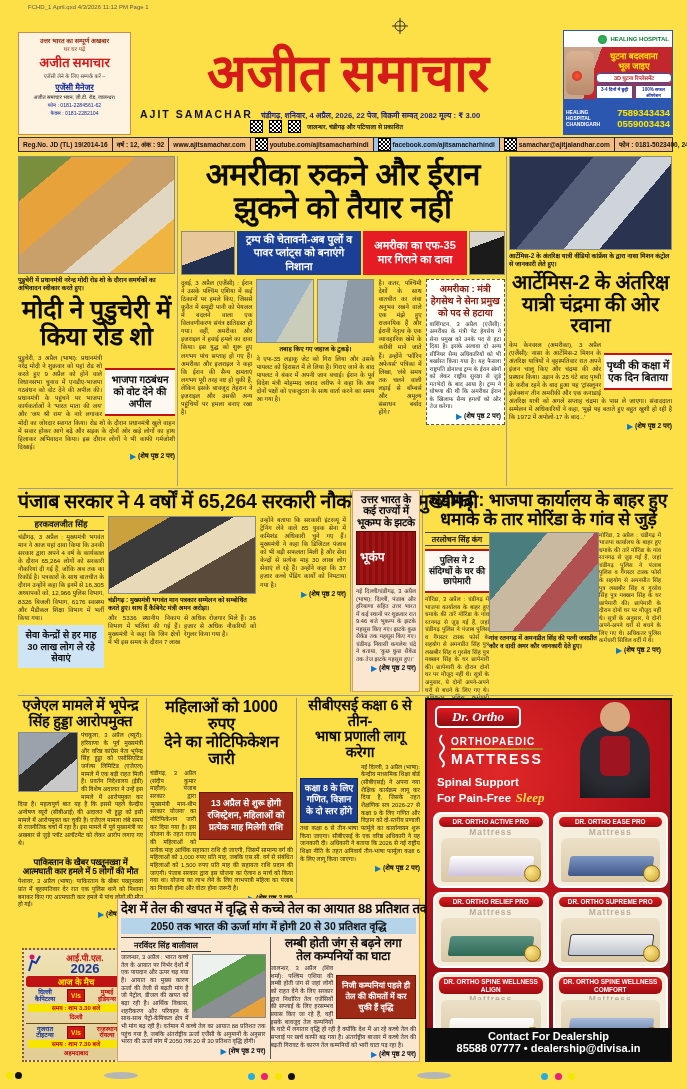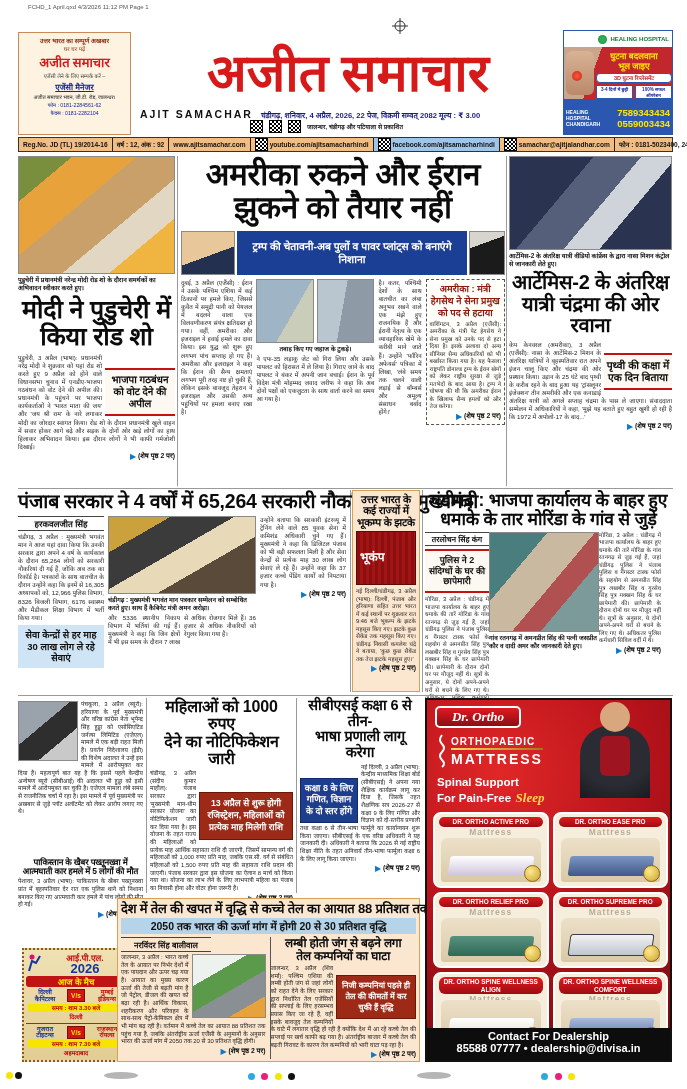--- a/index.html
+++ b/index.html
@@ -1,16 +1,16 @@
 <!DOCTYPE html>
 <html><head>
 <meta charset="utf-8">
 <style>
   html,body{margin:0;padding:0;background:#e9e9e9;}
-  .page{position:relative;width:687px;height:1089px;background:#ffffff;margin:0 auto;overflow:hidden;
+  .page{position:relative;width:687px;height:1089px;background:#fde047;margin:0 auto;overflow:hidden;
         font-family:"Liberation Sans","DejaVu Sans",sans-serif;color:#111;}
   .abs{position:absolute;box-sizing:border-box;} .c{text-align:center;}
   .hl{font-weight:800;color:#0b0b0b;line-height:1.08;letter-spacing:-.2px;}
   .body6{font-size:6.2px;line-height:1.3;color:#1c1c1c;text-align:justify;}
   .cap{font-size:6.4px;font-weight:bold;line-height:1.25;color:#111;}
   .byline{font-size:8.5px;font-weight:bold;border:1px solid #444;border-left:none;border-right:none;
           text-align:center;padding:1px 0;}
   .cont{font-size:6.8px;font-weight:bold;color:#0d0d0d;text-align:right;}
   .arrow{color:#0d78c9;font-size:8px;vertical-align:middle;}
   .inset-rule{border-top:2px solid #c41111;border-bottom:2px solid #c41111;background:#fdf9f2;
@@ -152,20 +152,21 @@
     </div>
     <div class="cont"><span class="arrow">▶</span> <span>(शेष पृष्ठ 2 पर)</span></div>
   </div>
 
   <div class="abs" style="left:181px;top:158px;width:324px;">
     <div class="hl c" style="font-size:31px;">अमरीका रुकने और ईरान</div>
     <div class="hl c" style="font-size:31px;">झुकने को तैयार नहीं</div>
     <div style="display:flex;margin-top:6px;height:44px;gap:2px;">
       <div class="ph" style="width:52px;background:linear-gradient(160deg,#e8c89a 0 55%,#23304f 55%);"></div>
       <div style="flex:1;background:#1b3f94;color:#fff;font-weight:800;font-size:10.5px;line-height:1.25;display:flex;align-items:center;justify-content:center;text-align:center;padding:0 3px;">ट्रम्प की चेतावनी-अब पुलों व पावर प्लांट्स को बनाएंगे निशाना</div>
+      <div style="width:98px;background:#e51c23;color:#fff;font-weight:800;font-size:11px;line-height:1.25;display:flex;align-items:center;justify-content:center;text-align:center;padding:0 3px;">अमरीका का एफ-35 मार गिराने का दावा</div>
       <div class="ph" style="width:34px;background:linear-gradient(160deg,#d8d4ce 0 30%,#1b1b1b 30%);"></div>
     </div>
     <div style="display:flex;margin-top:4px;gap:4px;">
       <div class="body6" style="width:76px;">दुबई, 3 अप्रैल (एजैंसी) : ईरान ने उसके पश्चिम एशिया में कई ठिकानों पर हमले किए, जिससे कुवैत में समुद्री पानी को पेयजल में बदलने वाला एक विलवणीकरण संयंत्र क्षतिग्रस्त हो गया। वहीं, अमरीका और इजराइल ने हवाई हमले का दावा किया। इस युद्ध को शुरू हुए लगभग पांच सप्ताह हो गए हैं। अमरीका और इजराइल ने कहा कि ईरान की सैन्य क्षमताएं लगभग पूरी तरह नष्ट हो चुकी हैं, लेकिन इसके बावजूद तेहरान ने इजराइल और उसकी अन्य पहुंचियों पर हमला बनाए रखा है।</div>
       <div style="width:118px;">
         <div style="display:flex;gap:3px;">
           <div class="ph" style="width:56px;height:62px;background:linear-gradient(120deg,#9fb4c4 0 60%,#c9cdb9 60%);"></div>
           <div class="ph" style="width:56px;height:62px;background:linear-gradient(100deg,#b9c6cf 0 45%,#8e9aa5 45%);"></div>
         </div>
         <div class="cap c" style="margin:2px 0;">तबाह किए गए जहाज के टुकड़े।</div>
@@ -243,20 +244,21 @@
         <div class="cont"><span class="arrow">▶</span> <span>(शेष पृष्ठ 2 पर)</span></div>
       </div>
     </div>
   </div>
 
   <div class="abs hline" style="left:18px;top:695px;width:655px;"></div>
   <div class="abs vline" style="left:146px;top:698px;height:195px;"></div>
   <div class="abs vline" style="left:296px;top:698px;height:195px;"></div>
 
   <div class="abs" style="left:18px;top:698px;width:125px;">
+    <div class="hl c" style="font-size:14.5px;">एजेएल मामले में भूपेन्द्र सिंह हुड्डा आरोपमुक्त</div>
     <div style="margin-top:3px;overflow:hidden;">
       <div class="ph" style="float:left;width:58px;height:58px;margin:0 3px 2px 0;background:linear-gradient(140deg,#9aa2ac 0 40%,#2e2e2e 40% 70%,#c9c9c9 70%);"></div>
       <div class="body6" style="font-size:5.9px;">पंचकूला, 3 अप्रैल (ब्यूरो): हरियाणा के पूर्व मुख्यमंत्री और वरिष्ठ कांग्रेस नेता भूपेन्द्र सिंह हुड्डा को एसोसिएटिड जर्नल्स लिमिटिड (एजेएल) मामले में एक बड़ी राहत मिली है। प्रवर्तन निदेशालय (ईडी) की विशेष अदालत ने उन्हें इस मामले में आरोपमुक्त कर दिया है। महत्वपूर्ण बात यह है कि इससे पहले केन्द्रीय अन्वेषण ब्यूरो (सीबीआई) की अदालत भी हुड्डा को इसी मामले में आरोपमुक्त कर चुकी है। एजेएल मामला लंबे समय से राजनीतिक चर्चा में रहा है। इस मामले में पूर्व मुख्यमंत्री पर अखबार से जुड़े प्लॉट अलॉटमेंट को लेकर आरोप लगाए गए थे।</div>
     </div>
   </div>
 
   <div class="abs" style="left:150px;top:698px;width:143px;">
     <div class="hl c" style="font-size:16px;">महिलाओं को 1000 रुपए</div>
     <div class="hl c" style="font-size:16px;">देने का नोटिफिकेशन जारी</div>
     <div style="margin-top:3px;overflow:hidden;">

